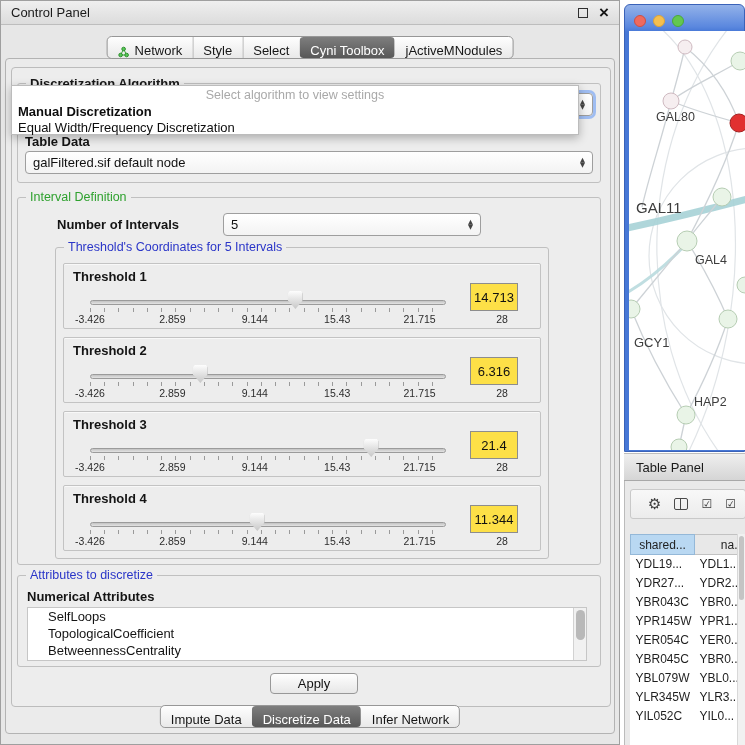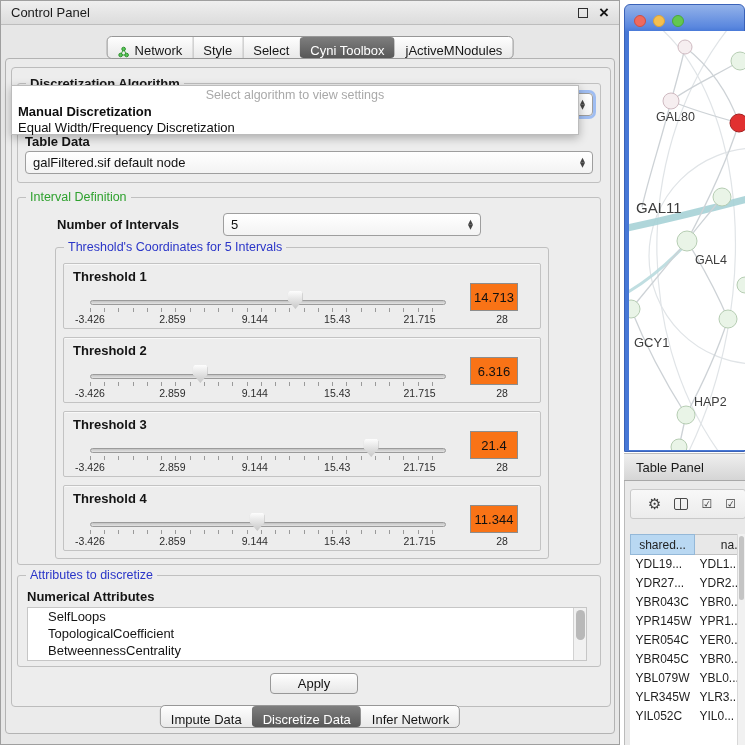--- a/index.html
+++ b/index.html
@@ -104,21 +104,21 @@
     filter: drop-shadow(0 0 1px #777); transform: translateX(-50%);
   }
   .ticks {
     position: absolute; left: 0; width: 356px; top: 44px; height: 4px;
     background-image: repeating-linear-gradient(to right,#9a9a9a 0 1px,transparent 1px 14.24px);
   }
   .tick-labels { position: absolute; left: 0; width: 412px; top: 49px; height: 12px; font-size: 10.5px; color: #2c2c2c; }
   .tick-labels span { position: absolute; transform: translateX(-50%); white-space: nowrap; }
   .t-value {
     position: absolute; left: 406px; top: 19px; width: 48px; height: 28px;
-    background: #f97316; border: 1px solid #8d8d8d; display: flex; align-items: center;
+    background: #fde047; border: 1px solid #8d8d8d; display: flex; align-items: center;
     justify-content: center; font-size: 13px; color: #111;
   }
 
   
   .attr-list {
     position: absolute; left: 26px; top: 606px; width: 560px; height: 54px;
     background: #fff; border: 1px solid #c6c6c6; overflow: hidden; font-size: 13px; color: #141414;
   }
   .attr-list .li { padding-left: 20px; height: 17px; line-height: 17px; }
   .attr-scroll { position: absolute; right: 0; top: 0; bottom: 0; width: 13px; background: #f1f1f1; border-left: 1px solid #d2d2d2; }

